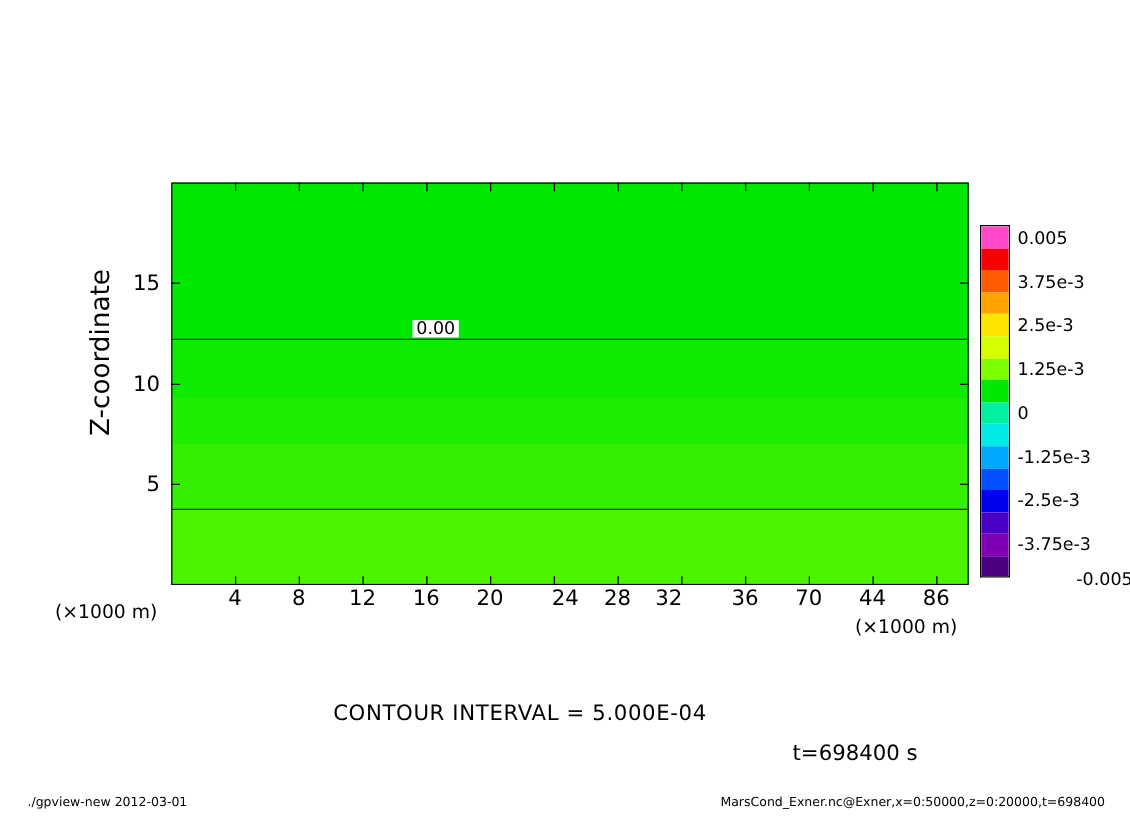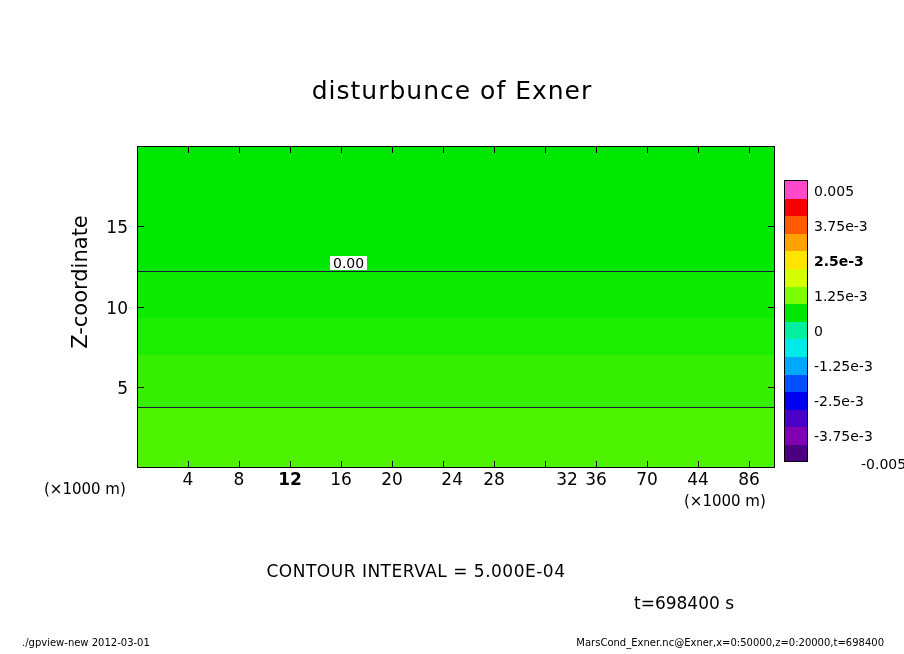--- a/index.html
+++ b/index.html
@@ -204,21 +204,20 @@
     font-size: 14px;
     white-space: nowrap;
     font-family: "DejaVu Sans", sans-serif;
   }
 </style>
 </head>
 <body>
 
 <div class="root">
 
-  <div id="chart-title">disturbunce of Exner</div>
 
   <div id="plot-area">
     <div class="band" style="top:0px;height:124px;background:#00e800;"></div>
     <div class="band" style="top:124px;height:47px;background:#0deb00;"></div>
     <div class="band" style="top:171px;height:37px;background:#1ded00;"></div>
     <div class="band" style="top:208px;height:52px;background:#35ef00;"></div>
     <div class="band" style="top:260px;height:62px;background:#4cf200;"></div>
     <div class="contour-line" style="top:124px;"></div>
     <div class="contour-line" style="top:260px;"></div>
   </div>
@@ -246,26 +245,26 @@
   <div class="tick-x bottom" style="left:443px;"></div>
   <div class="tick-x bottom" style="left:494px;"></div>
   <div class="tick-x bottom" style="left:545px;"></div>
   <div class="tick-x bottom" style="left:596px;"></div>
   <div class="tick-x bottom" style="left:647px;"></div>
   <div class="tick-x bottom" style="left:698px;"></div>
   <div class="tick-x bottom" style="left:749px;"></div>
 
   <div class="xlabel" style="left:168px;">4</div>
   <div class="xlabel" style="left:219px;">8</div>
-  <div class="xlabel" style="left:270px;font-weight:bold;">12</div>
+  <div class="xlabel" style="left:270px;">12</div>
   <div class="xlabel" style="left:321px;">16</div>
   <div class="xlabel" style="left:372px;">20</div>
   <div class="xlabel" style="left:423px;text-align:right;">24</div>
   <div class="xlabel" style="left:474px;">28</div>
-  <div class="xlabel" style="left:547px;">32</div>
+  <div class="xlabel" style="left:515px;">32</div>
   <div class="xlabel" style="left:576px;">36</div>
   <div class="xlabel" style="left:627px;">70</div>
   <div class="xlabel" style="left:678px;">44</div>
   <div class="xlabel" style="left:729px;">86</div>
 
   <div class="tick-y" style="top:387px;"></div>
   <div class="tick-y" style="top:307px;"></div>
   <div class="tick-y" style="top:226px;"></div>
   <div class="tick-y right" style="top:387px;"></div>
   <div class="tick-y right" style="top:307px;"></div>
@@ -301,21 +300,21 @@
     <div class="cb-cell" style="height:17.6px;background:#0050ff;"></div>
     <div class="cb-cell" style="height:17.6px;background:#0000f0;"></div>
     <div class="cb-cell" style="height:17.6px;background:#4b00c8;"></div>
     <div class="cb-cell" style="height:17.6px;background:#8000b4;"></div>
     <div class="cb-cell" style="height:17.6px;background:#4b0082;"></div>
   </div>
 
   <div id="colorbar-labels">
     <div class="cb-label" style="top:3px;">0.005</div>
     <div class="cb-label" style="top:38px;">3.75e-3</div>
-    <div class="cb-label" style="top:73px;font-weight:bold;">2.5e-3</div>
+    <div class="cb-label" style="top:73px;">2.5e-3</div>
     <div class="cb-label" style="top:108px;text-align:center;">1.25e-3</div>
     <div class="cb-label" style="top:143px;">0</div>
     <div class="cb-label" style="top:178px;">-1.25e-3</div>
     <div class="cb-label" style="top:213px;">-2.5e-3</div>
     <div class="cb-label" style="top:248px;">-3.75e-3</div>
     <div class="cb-label" style="top:276px;margin-left:47px;">-0.005</div>
   </div>
 
 </div>
 

